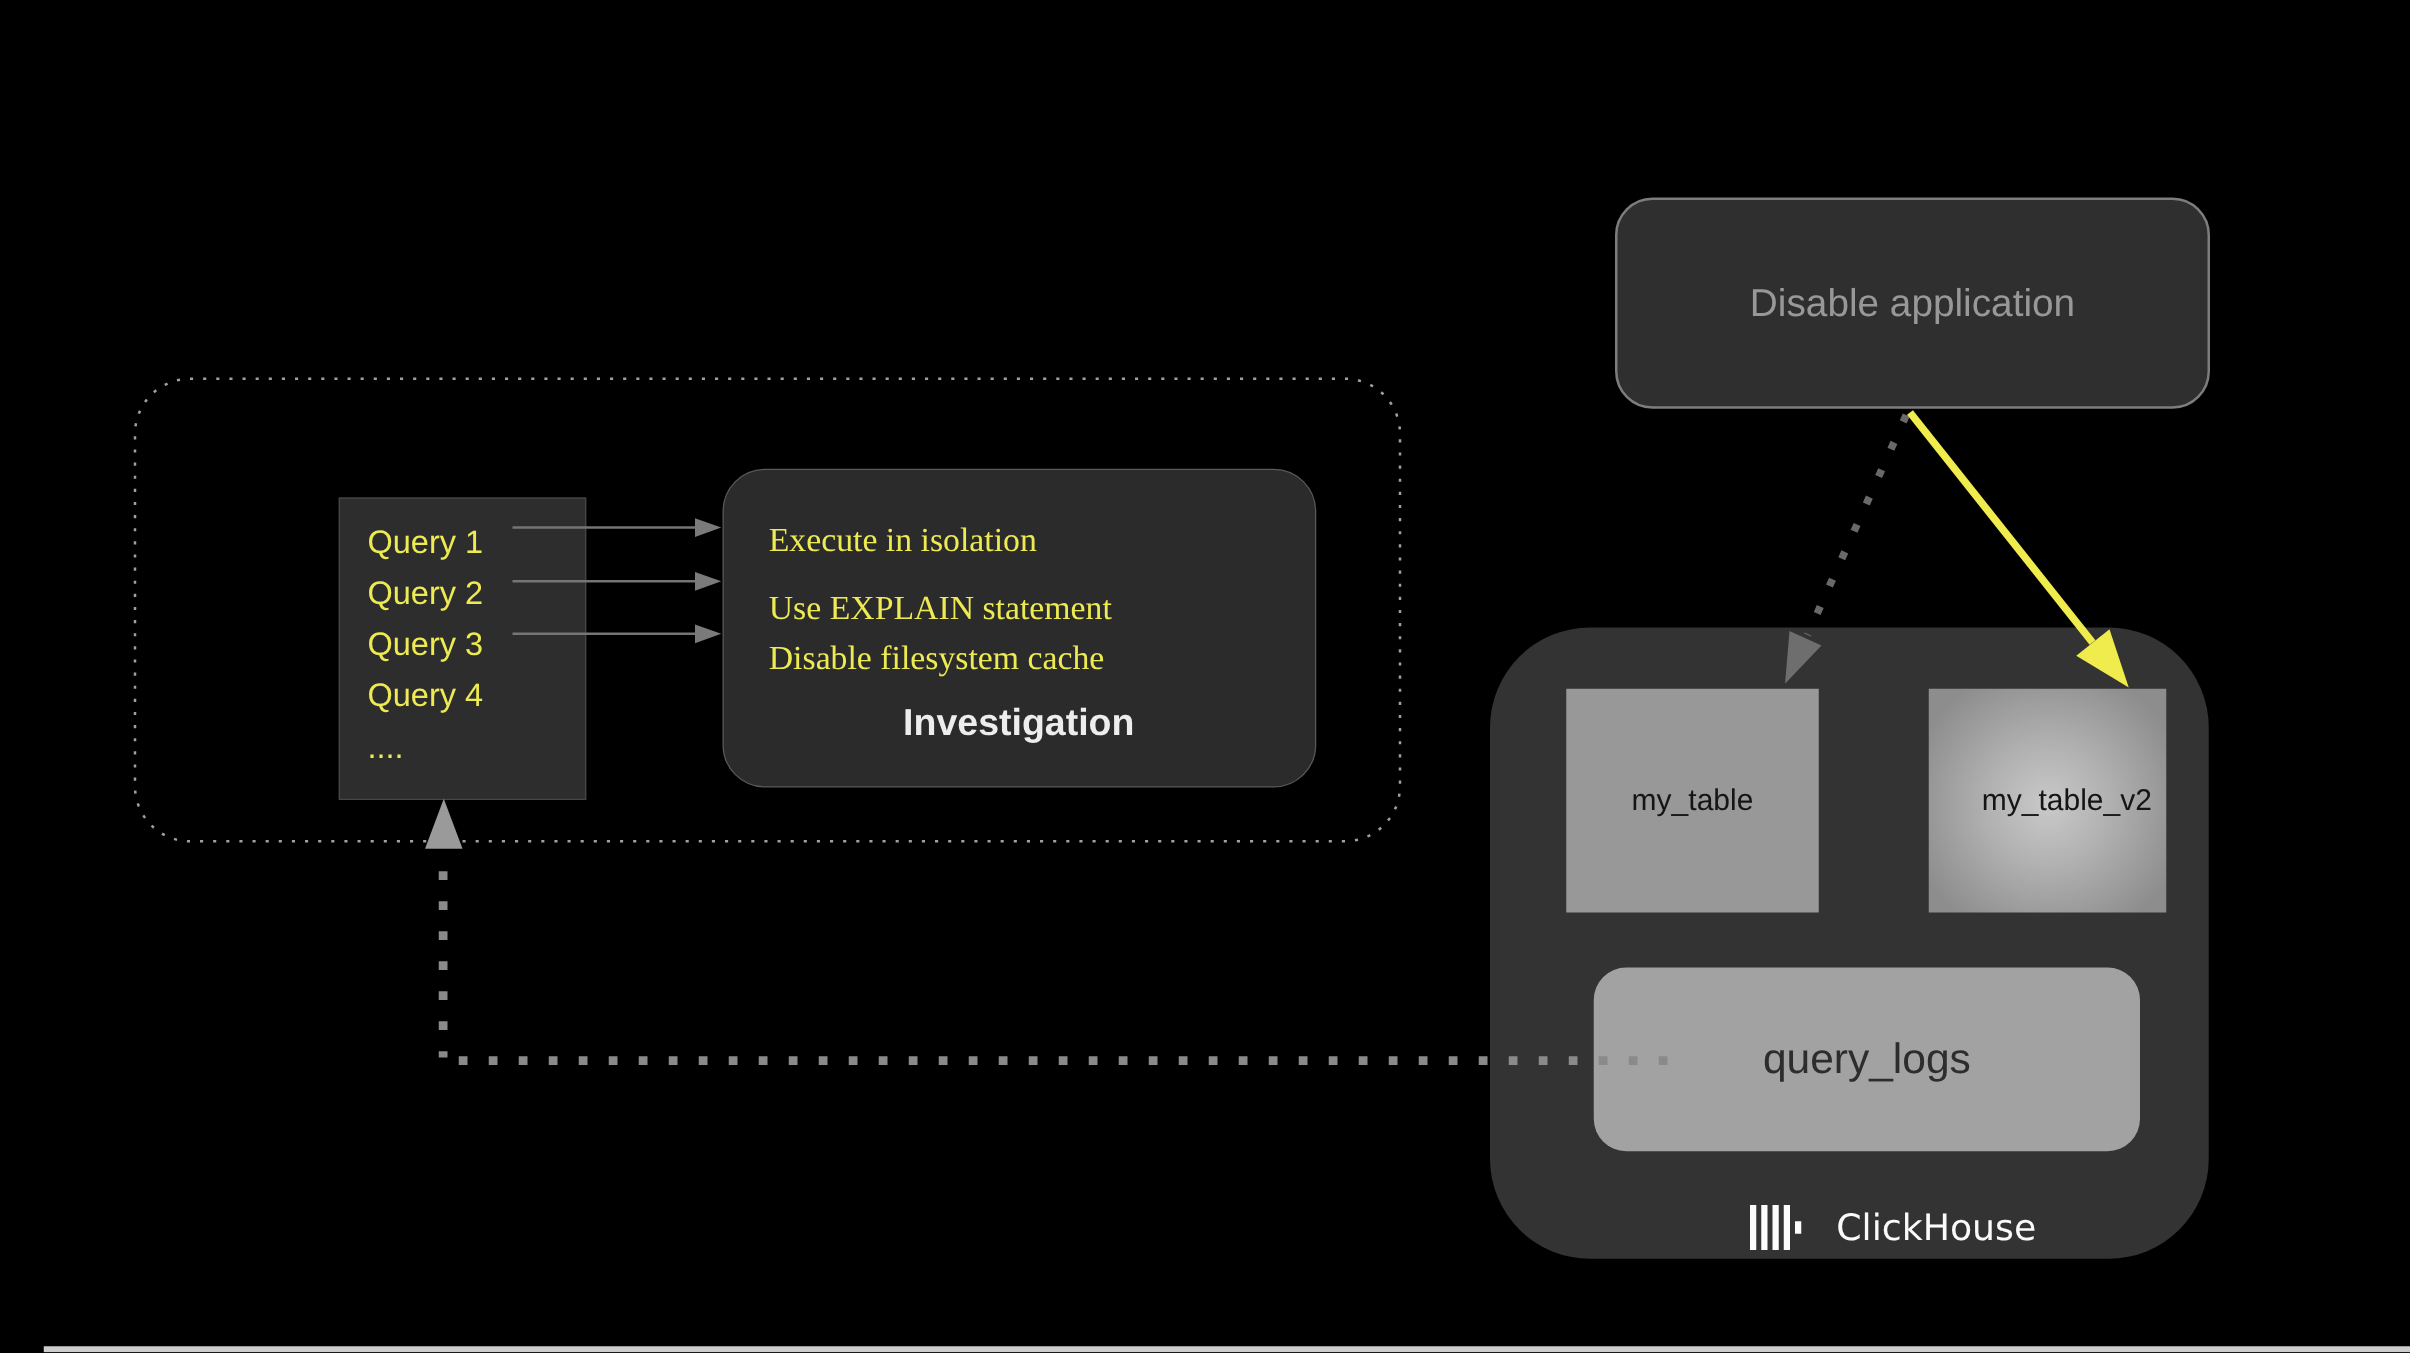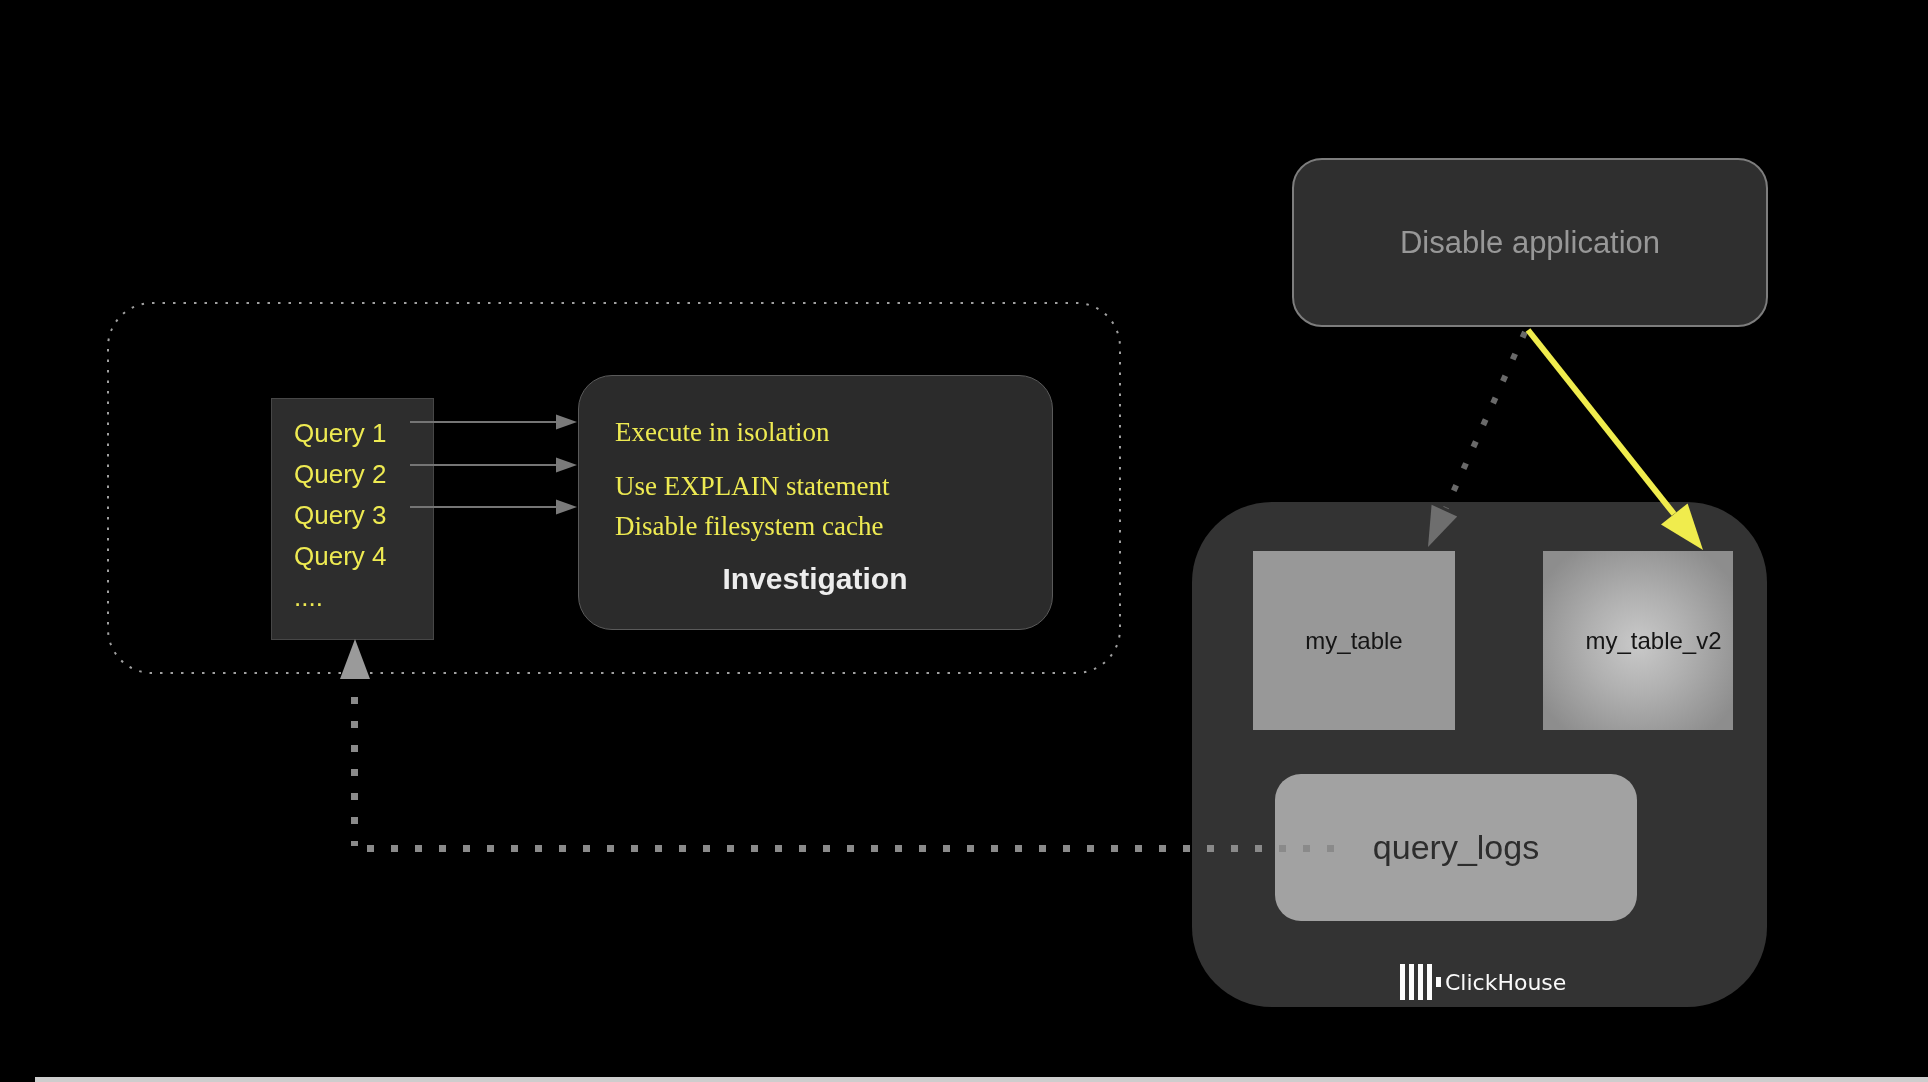--- a/index.html
+++ b/index.html
@@ -5,21 +5,21 @@
   html,body{margin:0;padding:0;background:#000;}
   .stage{
     position:relative;width:1928px;height:1082px;background:#000;overflow:hidden;
     font-family:"Liberation Sans",sans-serif;
   }
   .stage *{box-sizing:border-box;}
   svg.overlay{position:absolute;left:0;top:0;width:1928px;height:1082px;pointer-events:none;z-index:5;}
 
   
   .query-box{
-    position:absolute;left:271px;top:398px;width:163px;height:242px;
+    position:absolute;left:271px;top:398px;width:198px;height:242px;
     background:var(--box_dark,#2d2d2d);border:1px solid #474747;
     padding:14px 0 0 22px;z-index:2;
   }
   .query-item{
     color:var(--accent_yellow,#e9e65a);font-size:26px;line-height:41px;white-space:nowrap;
   }
   .investigation-box{
     position:absolute;left:578px;top:375px;width:475px;height:255px;
     background:var(--box_dark2,#2b2b2b);border:1px solid #5a5a5a;border-radius:34px;
     padding:36px 0 0 36px;z-index:2;
@@ -45,30 +45,30 @@
     position:absolute;display:flex;align-items:center;justify-content:center;
     color:#151515;font-size:24px;
   }
   .my-table{left:61px;top:49px;width:202px;height:179px;background:var(--table_gray,#989898);}
   .my-table-v2{
     left:351px;top:49px;width:190px;height:179px;
     background:radial-gradient(circle at 50% 52%, #c9c9c9 0%, #b0b0b0 38%, #8d8d8d 85%);
     padding-left:31px;
   }
   .query-logs{
-    position:absolute;left:83px;top:272px;width:362px;height:147px;
+    position:absolute;left:83px;top:272px;width:437px;height:147px;
     background:var(--logs_gray,#a2a2a2);border-radius:26px;
     display:flex;align-items:center;justify-content:center;
     color:#2d2d2d;font-size:34px;
   }
   .brand{position:absolute;left:208px;top:460px;display:flex;align-items:center;}
   .logo{display:flex;align-items:center;height:40px;}
   .logo i{display:block;width:5px;height:36px;background:#fcfcfc;margin-right:4px;}
   .logo i.short{height:10px;}
-  .brand-text{color:#fafafa;font-size:22px;margin-left:0;font-family:"DejaVu Sans",sans-serif;}
+  .brand-text{color:#fafafa;font-size:29px;margin-left:24px;font-family:"DejaVu Sans",sans-serif;}
 
   
   .bottom-strip{position:absolute;left:35px;top:1077px;width:1893px;height:5px;background:#cdcdcd;z-index:6;}
 </style>
 </head>
 <body>
 
 <div class="stage">
 
   <div class="query-box">

